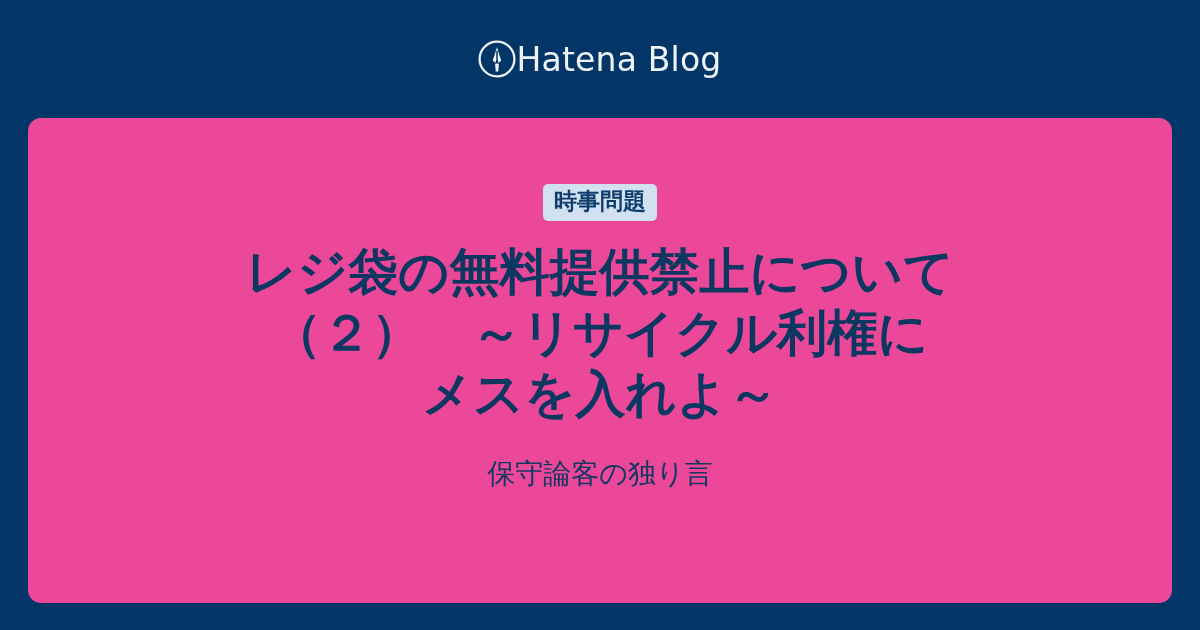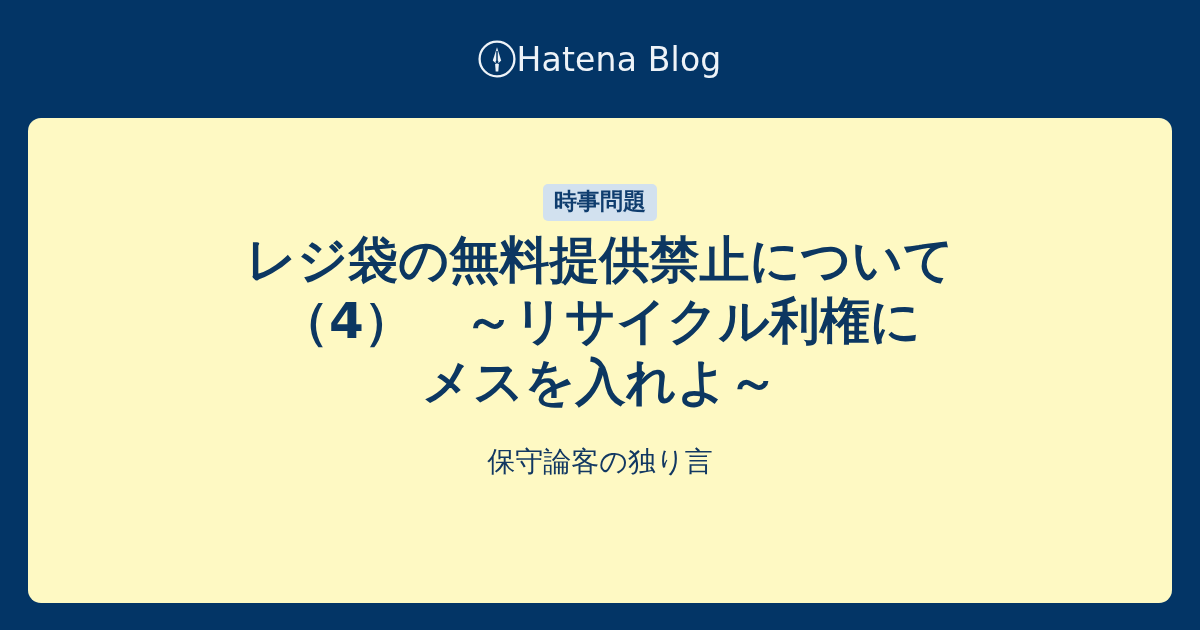--- a/index.html
+++ b/index.html
@@ -54,21 +54,21 @@
     font-family: "DejaVu Sans", "Liberation Sans", sans-serif;
   }
 
   
   .entry-card {
     position: absolute;
     left: 28px;
     top: 118px;
     width: 1144px;
     height: 485px;
-    background: #fef9c3;
+    background: #ec4899;
     border-radius: 13px;
     box-sizing: border-box;
     display: flex;
     flex-direction: column;
     align-items: center;
   }
 
   .card-inner {
     width: 100%;
     display: flex;
@@ -92,21 +92,21 @@
     font-weight: 700;
     line-height: 1;
     padding: 6px 11px 8px 11px;
     border-radius: 5px;
     white-space: nowrap;
     font-family: "DejaVu Sans", "Liberation Sans", sans-serif;
   }
 
   
   .entry-title {
-    margin: 9px 0 0 0;
+    margin: 21px 0 0 0;
     padding: 0 40px;
     width: 100%;
     box-sizing: border-box;
     text-align: center;
     color: #0c3761;
     font-size: 50px;
     line-height: 1.22;
     font-weight: 700;
     letter-spacing: 0px;
     font-family: "DejaVu Sans", "Liberation Sans", sans-serif;
@@ -149,21 +149,21 @@
 
   <div class="entry-card">
     <div class="card-inner">
 
       <div class="tag-row">
         <span class="category-tag">時事問題</span>
       </div>
 
       <h1 class="entry-title">
         <span class="title-line">レジ袋の無料提供禁止について</span>
-        <span class="title-line">（4）　～リサイクル利権に</span>
+        <span class="title-line">（２）　～リサイクル利権に</span>
         <span class="title-line">メスを入れよ～</span>
       </h1>
 
       <div class="blog-name">保守論客の独り言</div>
 
     </div>
   </div>
 
 </div>
 

